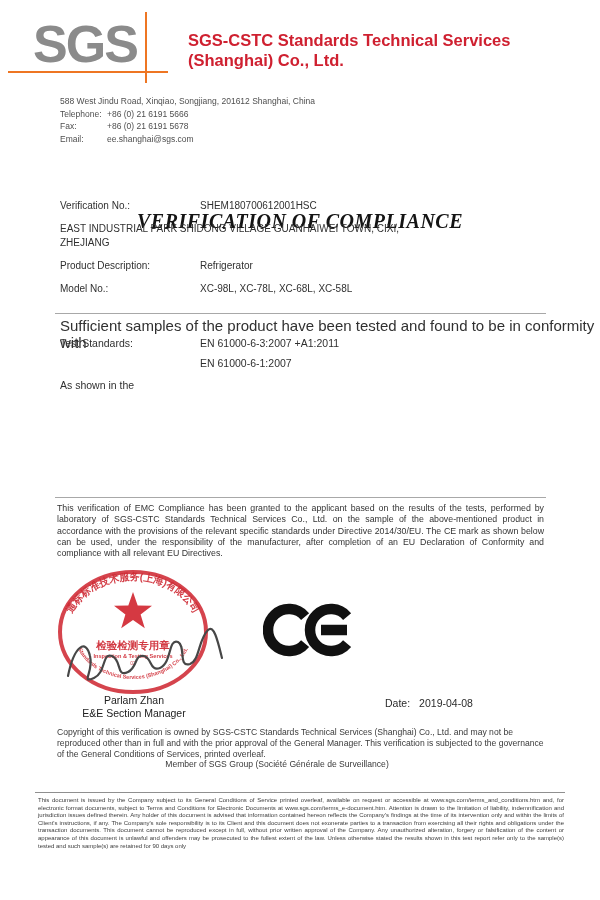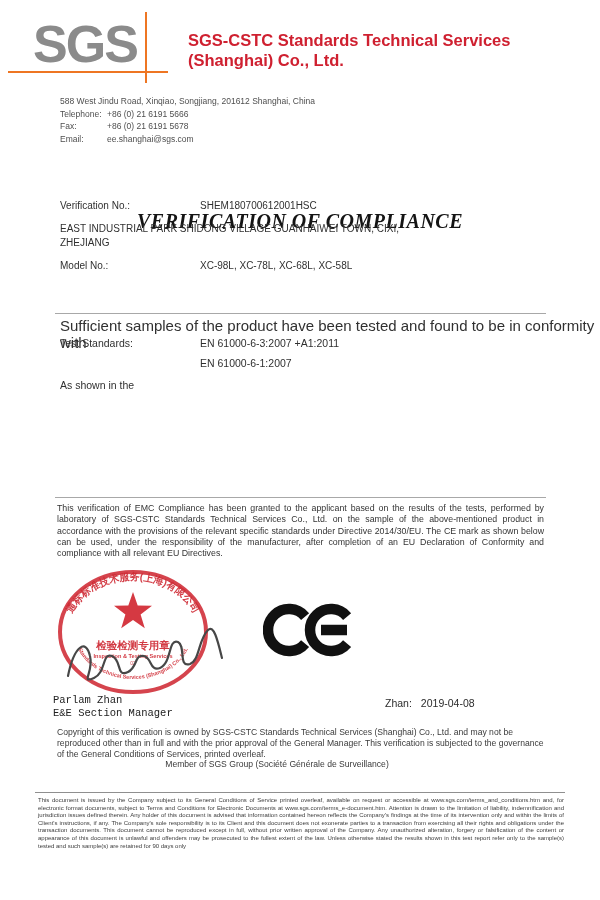--- a/index.html
+++ b/index.html
@@ -35,22 +35,22 @@
   .standards .vals div{margin-bottom:7px;line-height:13px;}
   .as-shown{position:absolute;left:60px;top:379px;font-size:10.5px;color:#303030;}
   .report-row{position:absolute;left:60px;top:398px;width:492px;font-size:10.5px;color:#303030;display:flex;}
 
   
   .emc-para{position:absolute;left:57px;top:503px;width:487px;font-size:8.8px;
             line-height:11.3px;text-align:justify;color:#333;}
 
   
   .seal-svg{position:absolute;left:50px;top:568px;}
-  .signer{position:absolute;left:53px;top:694px;width:162px;
-          font-size:10.5px;line-height:13px;color:#222;font-family:Liberation Mono, monospace;}
+  .signer{position:absolute;left:53px;top:694px;width:162px;text-align:center;
+          font-size:10.5px;line-height:13px;color:#222;}
   .ce-svg{position:absolute;left:263px;top:599px;}
   .date-line{position:absolute;left:385px;top:697px;font-size:10.5px;color:#2b2b2b;}
   .date-line .d-val{margin-left:9px;}
 
   
   .copyright{position:absolute;left:57px;top:727px;width:489px;font-size:8.6px;
              line-height:11px;color:#3a3a3a;}
   .member{position:absolute;left:57px;top:759px;width:440px;text-align:center;
           font-size:8.6px;color:#3a3a3a;}
   .footer-fine{position:absolute;left:38px;top:797px;width:526px;font-size:6px;
@@ -84,20 +84,24 @@
 
   <div class="doc-title">VERIFICATION OF COMPLIANCE</div>
 
   <div class="fields">
     <div class="f-row">
       <div class="f-label">Verification No.:</div>
       <div class="f-value">SHEM180700612001HSC</div>
     </div>
     <div class="f-row">
       <div class="f-value">EAST INDUSTRIAL PARK SHIDONG VILLAGE GUANHAIWEI TOWN, CIXI, ZHEJIANG</div>
+    </div>
+    <div class="f-row">
+      <div class="f-label">Product Description:</div>
+      <div class="f-value">Refrigerator</div>
     </div>
     <div class="f-row">
       <div class="f-label">Model No.:</div>
       <div class="f-value">XC-98L, XC-78L, XC-68L, XC-58L</div>
     </div>
   </div>
 
   <div class="rule rule1"></div>
   <div class="sufficient">Sufficient samples of the product have been tested and found to be in conformity with</div>
 
@@ -141,21 +145,21 @@
     <div>E&amp;E Section Manager</div>
   </div>
 
   <svg class="ce-svg" width="92" height="62" viewBox="0 0 92 62" role="img" aria-label="CE">
     <path d="M42.1,17.5 A21,21 0 1 0 42.1,44.5" fill="none" stroke="#111" stroke-width="10.5"></path>
     <path d="M84.1,17.5 A21,21 0 1 0 84.1,44.5" fill="none" stroke="#111" stroke-width="10.5"></path>
     <path d="M58,31 L84,31" fill="none" stroke="#111" stroke-width="10.5"></path>
   </svg>
 
   <div class="date-line">
-    <span>Zhan:</span><span class="d-val">2019-04-08</span>
+    <span>Date:</span><span class="d-val">2019-04-08</span>
   </div>
 
   <div class="copyright">Copyright of this verification is owned by SGS-CSTC Standards Technical Services (Shanghai) Co., Ltd. and may not be reproduced other than in full and with the prior approval of the General Manager. This verification is subjected to the governance of the General Conditions of Services, printed overleaf.</div>
   <div class="member">Member of SGS Group (Société Générale de Surveillance)</div>
 
   <div class="rule rule3"></div>
   <div class="footer-fine">This document is issued by the Company subject to its General Conditions of Service printed overleaf, available on request or accessible at www.sgs.com/terms_and_conditions.htm and, for electronic format documents, subject to Terms and Conditions for Electronic Documents at www.sgs.com/terms_e-document.htm. Attention is drawn to the limitation of liability, indemnification and jurisdiction issues defined therein. Any holder of this document is advised that information contained hereon reflects the Company's findings at the time of its intervention only and within the limits of Client's instructions, if any. The Company's sole responsibility is to its Client and this document does not exonerate parties to a transaction from exercising all their rights and obligations under the transaction documents. This document cannot be reproduced except in full, without prior written approval of the Company. Any unauthorized alteration, forgery or falsification of the content or appearance of this document is unlawful and offenders may be prosecuted to the fullest extent of the law. Unless otherwise stated the results shown in this test report refer only to the sample(s) tested and such sample(s) are retained for 90 days only</div>
 
 </div>
 

